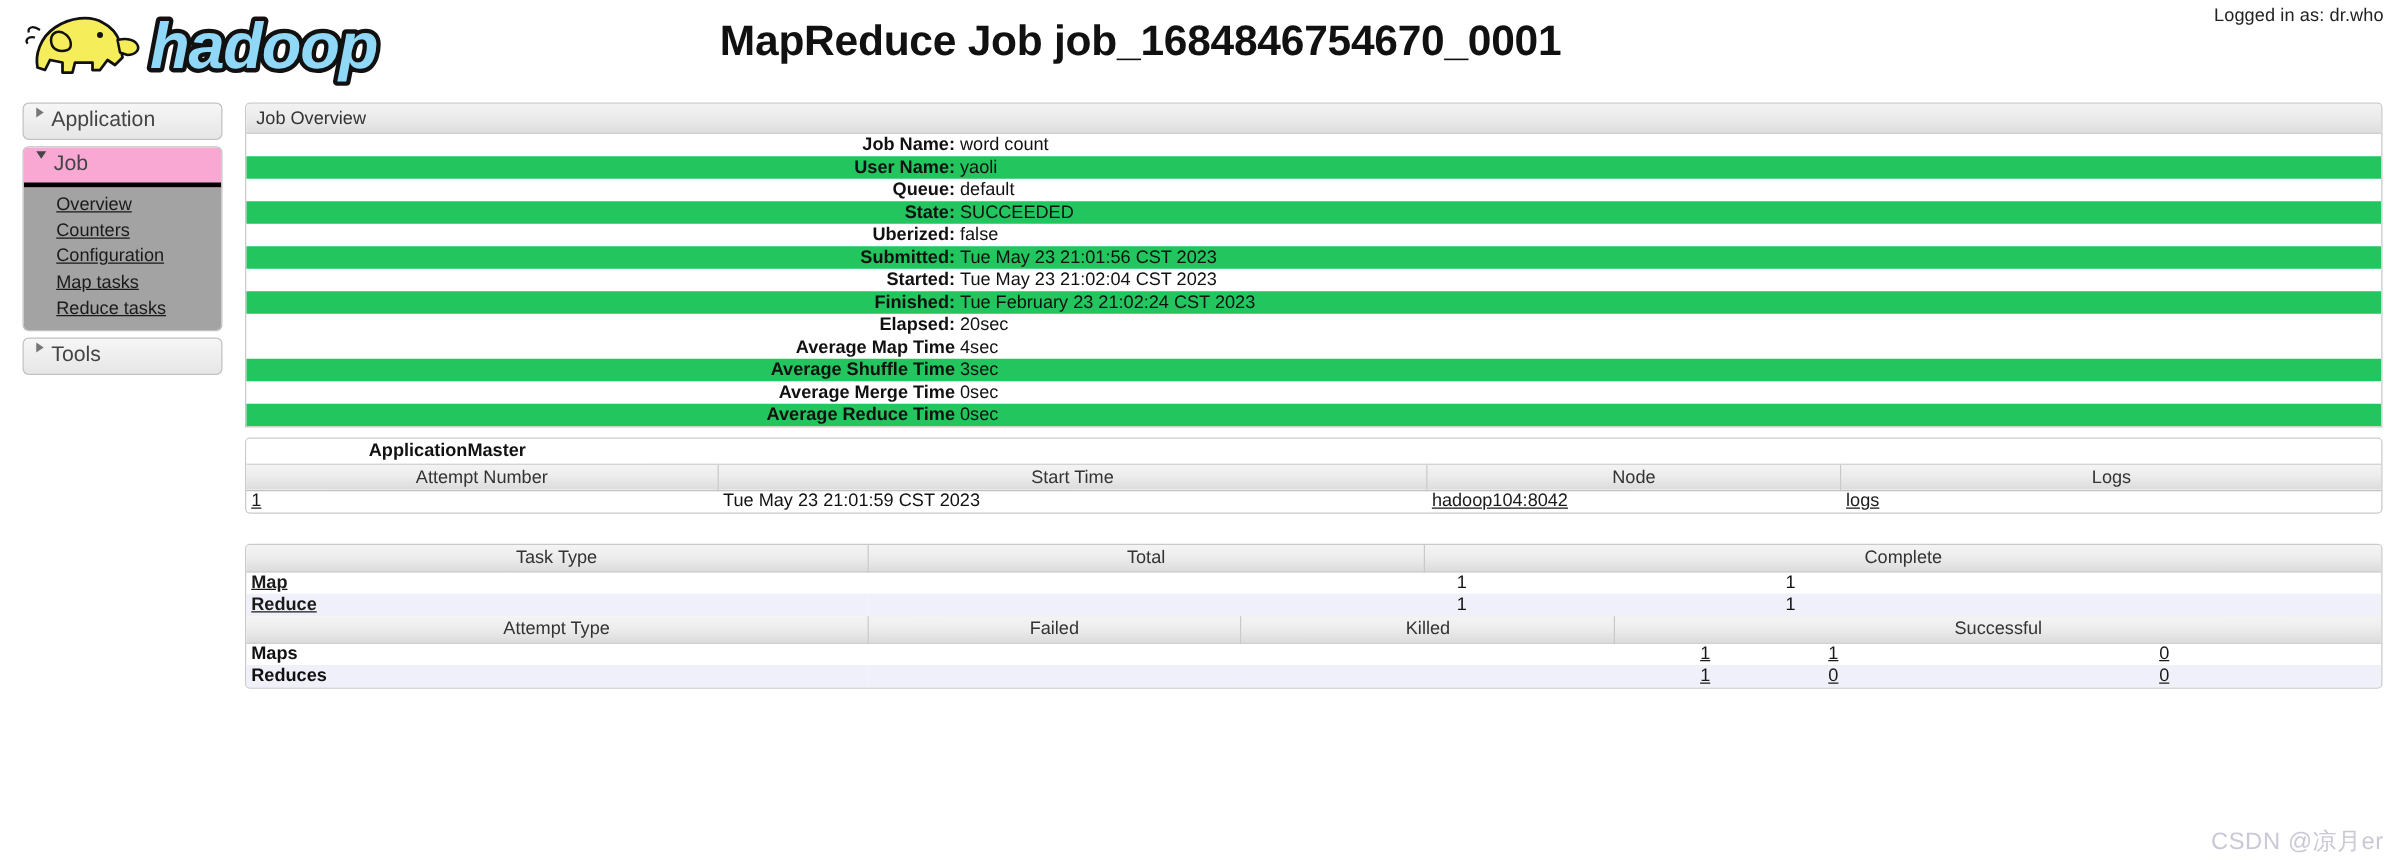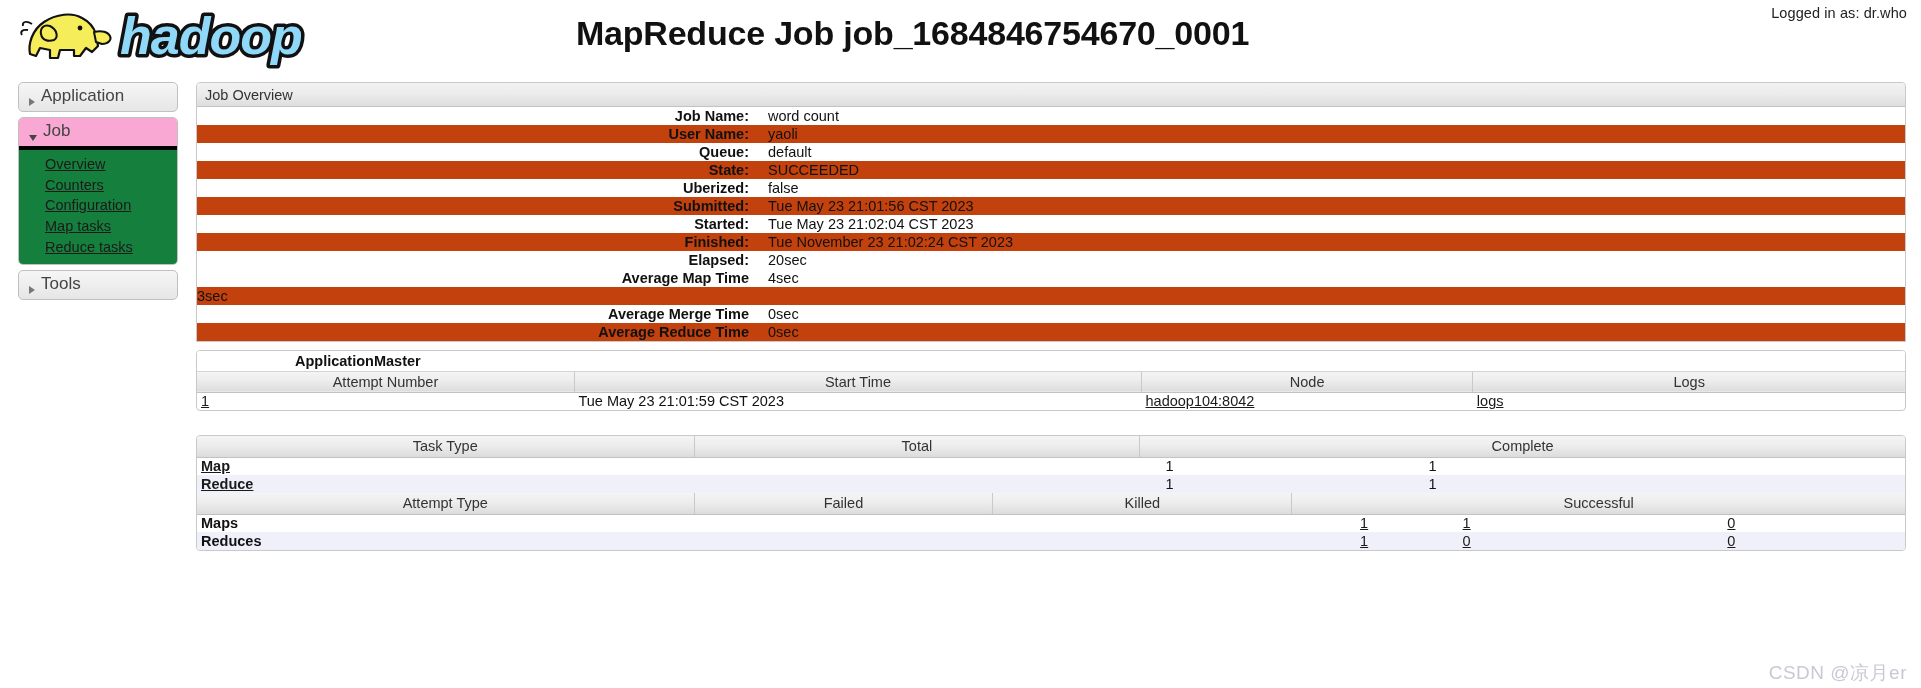--- a/index.html
+++ b/index.html
@@ -68,21 +68,21 @@
     background: #fff;
   }
   .nav-block.collapsed {
     background: linear-gradient(to bottom, #f6f6f6 0%, #eeeeee 50%, #e6e6e6 100%);
   }
   .nav-head {
     font-size: 17px;
     color: #444;
     padding: 3px 6px 5px 8px;
     display: flex;
-    align-items: flex-end;
+    align-items: flex-start;
     gap: 6px;
     cursor: pointer;
   }
   .nav-block.expanded .nav-head {
     background: #f9a8d4;
     border-bottom: 4px solid #000000;
   }
   .arrow-right, .arrow-down {
     display: inline-block;
     width: 0; height: 0;
@@ -93,21 +93,21 @@
     border-bottom: 4px solid transparent;
     border-left: 6px solid #777;
   }
   .arrow-down {
     border-left: 4px solid transparent;
     border-right: 4px solid transparent;
     border-top: 6px solid #444;
   }
   .nav-links {
     padding: 4px 0 6px 26px;
-    background: #15803d;
+    background: #a3a3a3;
   }
   .nav-links a {
     display: block;
     font-size: 14.5px;
     color: #1a1a1a;
     text-decoration: underline;
     line-height: 1.43;
     cursor: pointer;
   }
 
@@ -128,27 +128,27 @@
   .panel-head {
     background: linear-gradient(to bottom, #f2f2f2 0%, #ececec 45%, #dedede 100%);
     border-bottom: 1px solid #c2c2c2;
     font-size: 14.5px;
     color: #333;
     text-align: left;
     padding: 4px 10px 5px 8px;
     height: 24px;
   }
   .ov-row { display: flex; height: 18px; align-items: center; }
-  .ov-row.alt { background: #c2410c; }
+  .ov-row.alt { background: #22c55e; }
   .ov-label {
     width: 571px;
     text-align: right;
     font-weight: bold;
     color: #111;
-    padding-right: 19px;
+    padding-right: 4px;
     font-size: 14.5px;
     white-space: nowrap;
   }
   .ov-value {
     color: #111;
     font-size: 14.5px;
     white-space: nowrap;
   }
 
   
@@ -299,31 +299,32 @@
         <div class="ov-row alt">
           <div class="ov-label">Submitted:</div>
           <div class="ov-value">Tue May 23 21:01:56 CST 2023</div>
         </div>
         <div class="ov-row">
           <div class="ov-label">Started:</div>
           <div class="ov-value">Tue May 23 21:02:04 CST 2023</div>
         </div>
         <div class="ov-row alt">
           <div class="ov-label">Finished:</div>
-          <div class="ov-value">Tue November 23 21:02:24 CST 2023</div>
+          <div class="ov-value">Tue February 23 21:02:24 CST 2023</div>
         </div>
         <div class="ov-row">
           <div class="ov-label">Elapsed:</div>
           <div class="ov-value">20sec</div>
         </div>
         <div class="ov-row">
           <div class="ov-label">Average Map Time</div>
           <div class="ov-value">4sec</div>
         </div>
         <div class="ov-row alt">
+          <div class="ov-label">Average Shuffle Time</div>
           <div class="ov-value">3sec</div>
         </div>
         <div class="ov-row">
           <div class="ov-label">Average Merge Time</div>
           <div class="ov-value">0sec</div>
         </div>
         <div class="ov-row alt">
           <div class="ov-label">Average Reduce Time</div>
           <div class="ov-value">0sec</div>
         </div>

